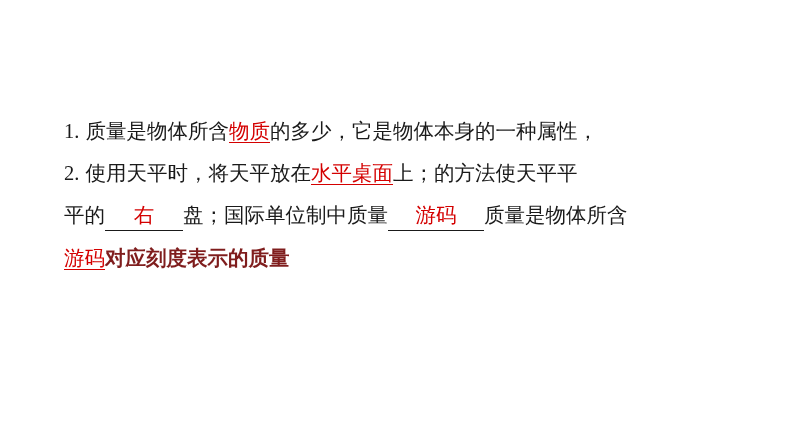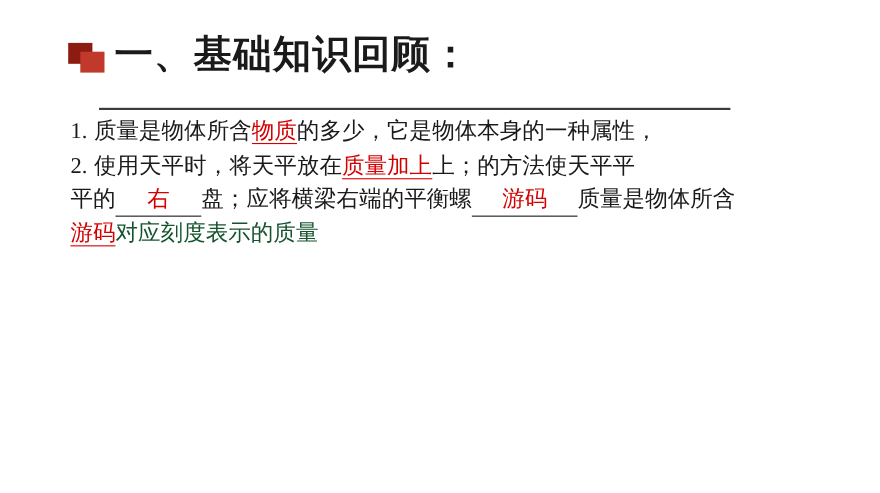--- a/index.html
+++ b/index.html
@@ -82,26 +82,28 @@
     font-size: 20.5px;
     color: #1a1a1a;
     line-height: 30px;
   }
   .para {
     position: relative;
     margin-bottom: 2px;
   }
   .para .ln {
     white-space: nowrap;
+    margin-top: 12px;
   }
   .indent1 { padding-left: 17px; }
   .indent2 { padding-left: 34px; }
 
   .red {
-    color: #14532d;
+    color: #7f1d1d;
+    font-weight: bold;
   }
   .u-red {
     color: #d40000;
     border-bottom: 1.5px solid #d40000;
     padding-bottom: 0px;
   }
   .u-blank {
     display: inline-block;
     border-bottom: 1.5px solid #1a1a1a;
     color: #d40000;
@@ -112,45 +114,35 @@
   .u-blank.w-md { min-width: 52px; }
   .u-blank.w-lg { min-width: 78px; }
   .u-blank.w-xl { min-width: 96px; }
   .sp-s { display: inline-block; width: 6px; }
 </style>
 </head>
 <body>
 
 <div class="slide">
 
-  <div class="title-block">
-    <div class="title-row">
-      <div class="title-marker">
-        <div class="sq-dark"></div>
-        <div class="sq-light"></div>
-      </div>
-      <div class="title-text">一、基础知识回顾：</div>
-    </div>
-    <div class="title-rule"></div>
-  </div>
 
   <div class="body-block">
 
     <div class="para">
       <div class="ln">
         <span>1.</span><span class="sp-s"></span><span>质量是物体所含</span><span class="u-red">物质</span><span>的多少，它是物体本身的一种属性，</span>
       </div>
     </div>
 
     <div class="para">
       <div class="ln">
-        <span>2.</span><span class="sp-s"></span><span>使用天平时，将天平放在</span><span class="u-red">质量加上</span><span>上；的方法使天平平</span>
+        <span>2.</span><span class="sp-s"></span><span>使用天平时，将天平放在</span><span class="u-red">水平桌面</span><span>上；的方法使天平平</span>
       </div>
       <div class="ln">
-        <span>平的</span><span class="u-blank w-lg">右</span><span>盘；应将横梁右端的平衡螺</span><span class="u-blank w-xl">游码</span><span>质量是物体所含</span>
+        <span>平的</span><span class="u-blank w-lg">右</span><span>盘；国际单位制中质量</span><span class="u-blank w-xl">游码</span><span>质量是物体所含</span>
       </div>
       <div class="ln">
         <span class="u-red">游码</span><span class="red">对应刻度表示的质量</span>
       </div>
     </div>
 
   </div>
 </div>
 
 </body></html>

